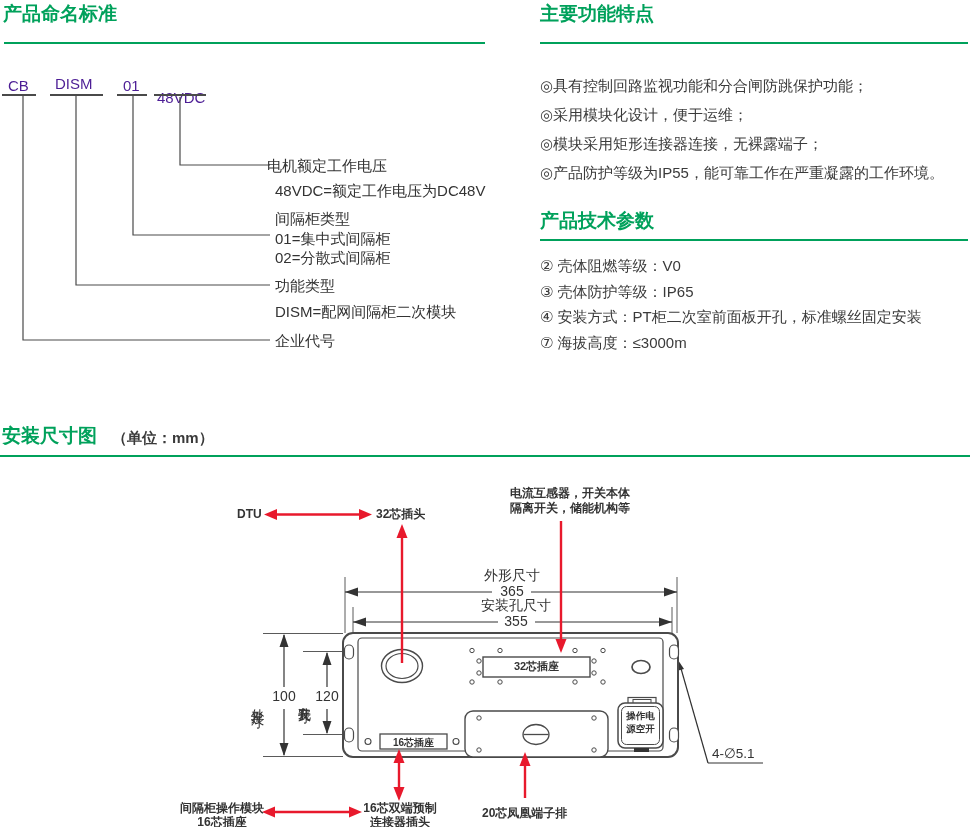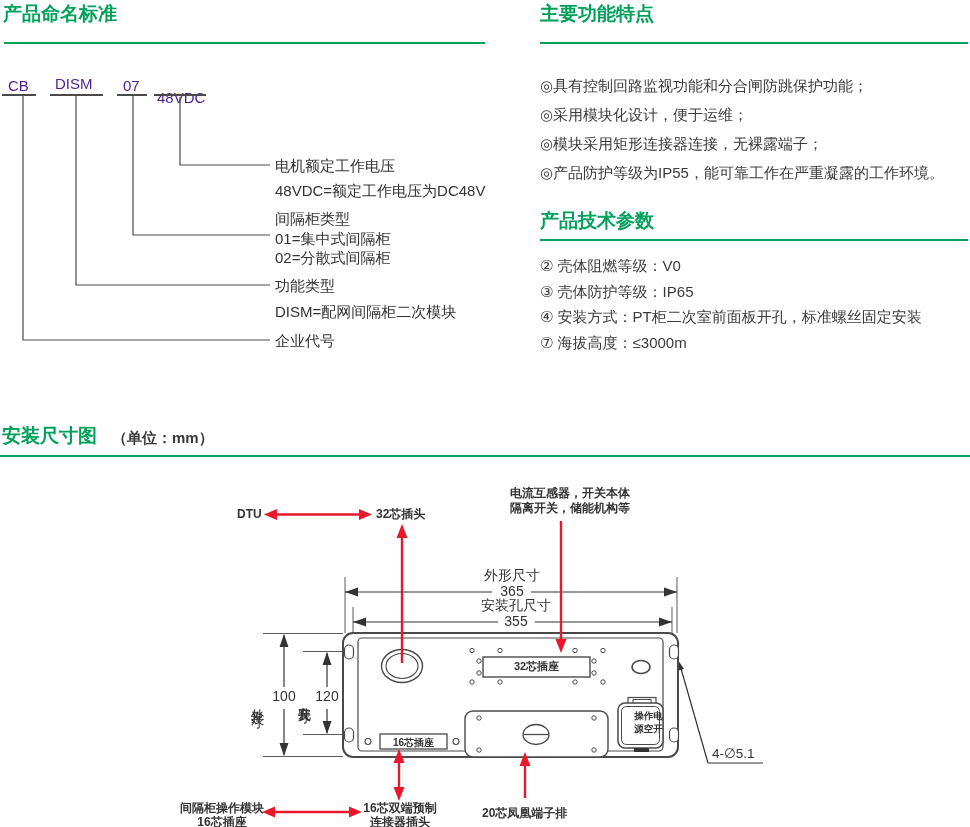--- a/index.html
+++ b/index.html
@@ -31,37 +31,37 @@
 </head>
 <body>
 
 <div class="page">
 
   <div class="abs section-title" style="left:3px;top:3px;">产品命名标准</div>
   <div class="hr-green" style="left:4px;top:42px;width:481px;"></div>
 
   <div class="code-part" style="left:8px;top:77px;">CB</div>
   <div class="code-part" style="left:55px;top:75px;">DISM</div>
-  <div class="code-part" style="left:123px;top:77px;">07</div>
+  <div class="code-part" style="left:123px;top:77px;">01</div>
   <div class="code-part" style="left:157px;top:77px;margin-top:12px;">48VDC</div>
   <div class="code-underline" style="left:2px;top:94px;width:34px;"></div>
   <div class="code-underline" style="left:50px;top:94px;width:53px;"></div>
   <div class="code-underline" style="left:117px;top:94px;width:30px;"></div>
   <div class="code-underline" style="left:154px;top:94px;width:52px;"></div>
 
   <svg class="abs" style="left:0;top:95px;" width="290" height="252" viewBox="0 0 290 252">
     <g stroke="#4a4a4a" stroke-width="1.2" fill="none">
       <path d="M23 1 L23 245 L270 245"></path>
       <path d="M76 1 L76 190 L270 190"></path>
       <path d="M133 1 L133 140 L270 140"></path>
       <path d="M180 2 L180 70 L270 70"></path>
     </g>
   </svg>
 
-  <div class="naming-label" style="left:275px;top:157px;font-family:Liberation Serif, serif;">电机额定工作电压</div>
+  <div class="naming-label" style="left:267px;top:157px;font-family:Liberation Serif, serif;">电机额定工作电压</div>
   <div class="naming-label" style="left:275px;top:182px;">48VDC=额定工作电压为DC48V</div>
   <div class="naming-label" style="left:275px;top:210px;">间隔柜类型</div>
   <div class="naming-label" style="left:275px;top:230px;">01=集中式间隔柜</div>
   <div class="naming-label" style="left:275px;top:249px;">02=分散式间隔柜</div>
   <div class="naming-label" style="left:275px;top:277px;">功能类型</div>
   <div class="naming-label" style="left:275px;top:303px;">DISM=配网间隔柜二次模块</div>
   <div class="naming-label" style="left:275px;top:332px;">企业代号</div>
 
   <div class="abs section-title" style="left:540px;top:3px;">主要功能特点</div>
   <div class="hr-green" style="left:540px;top:42px;width:428px;"></div>
@@ -208,21 +208,21 @@
     <div class="dim-text" style="left:464px;top:141px;width:104px;">安装孔尺寸</div>
     <div class="dim-text" style="left:464px;top:157px;width:104px;">355</div>
 
     <div class="dim-text vtext" style="left:250px;top:205px;height:80px;font-size:13.5px;">外形尺寸</div>
     <div class="dim-text" style="left:266px;top:232px;width:36px;">100</div>
     <div class="dim-text vtext" style="left:297px;top:203px;height:76px;font-size:13px;letter-spacing:1px;">安装孔尺寸</div>
     <div class="dim-text" style="left:309px;top:232px;width:36px;">120</div>
 
     <div class="panel-text" style="left:483px;top:202px;width:107px;font-size:11px;">32芯插座</div>
     <div class="panel-text" style="left:380px;top:279px;width:67px;font-size:10px;">16芯插座</div>
-    <div class="panel-text" style="left:621px;top:252px;width:55px;font-size:9.5px;line-height:13px;">
+    <div class="panel-text" style="left:621px;top:252px;width:39px;font-size:9.5px;line-height:13px;">
       <div>操作电</div>
       <div>源空开</div>
     </div>
 
     <div class="dim-text" style="left:712px;top:289px;font-size:13.5px;">4-∅5.1</div>
 
     <div class="dlabel" style="left:178px;top:344px;width:88px;line-height:14px;">
       <div>间隔柜操作模块</div>
       <div>16芯插座</div>
     </div>

